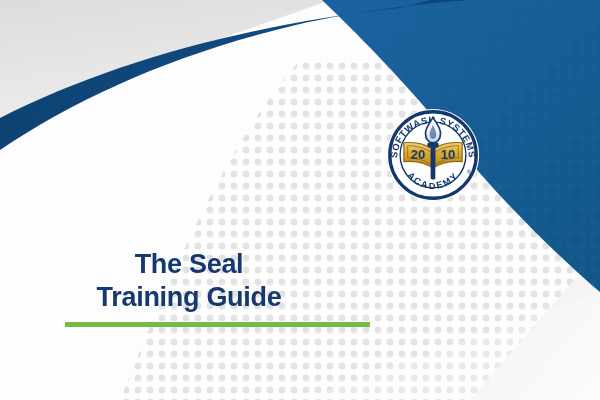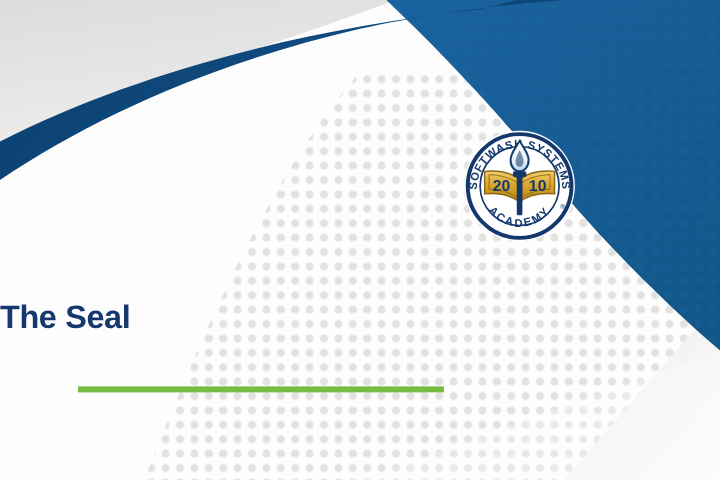--- a/index.html
+++ b/index.html
@@ -23,21 +23,21 @@
     left: 0;
     top: 0;
     width: 600px;
     height: 400px;
   }
   .title-block {
     position: absolute;
     left: 0px;
     top: 248px;
     width: 378px;
-    text-align: left;
+    text-align: center;
     z-index: 5;
   }
   .title-line {
     font-family: "Liberation Sans", sans-serif;
     font-weight: bold;
     font-size: 27px;
     line-height: 33px;
     letter-spacing: -0.3px;
     color: #15396f;
     white-space: nowrap;
@@ -158,17 +158,18 @@
                C91,74 84,66 84,54 C84,42 92,34 100,20 Z" fill="url(#flameGrad)" stroke="#14386e" stroke-width="3.5"></path>
       <path d="M100,36 C104,45 107,50 107,56 C107,62 104,66 100,66
                C96,66 93,62 93,56 C93,50 96,45 100,36 Z" fill="#14386e" opacity="0.55"></path>
     </g>
 
     <text x="172" y="140" font-family="Liberation Sans, sans-serif" font-size="12" fill="#14386e">®</text>
   </svg>
 
   <div class="title-block">
     <div class="title-line">The Seal</div>
+    <div class="title-line">Training Guide</div>
   </div>
 
   <div class="title-rule"></div>
 
 </div>
 
 </body></html>

